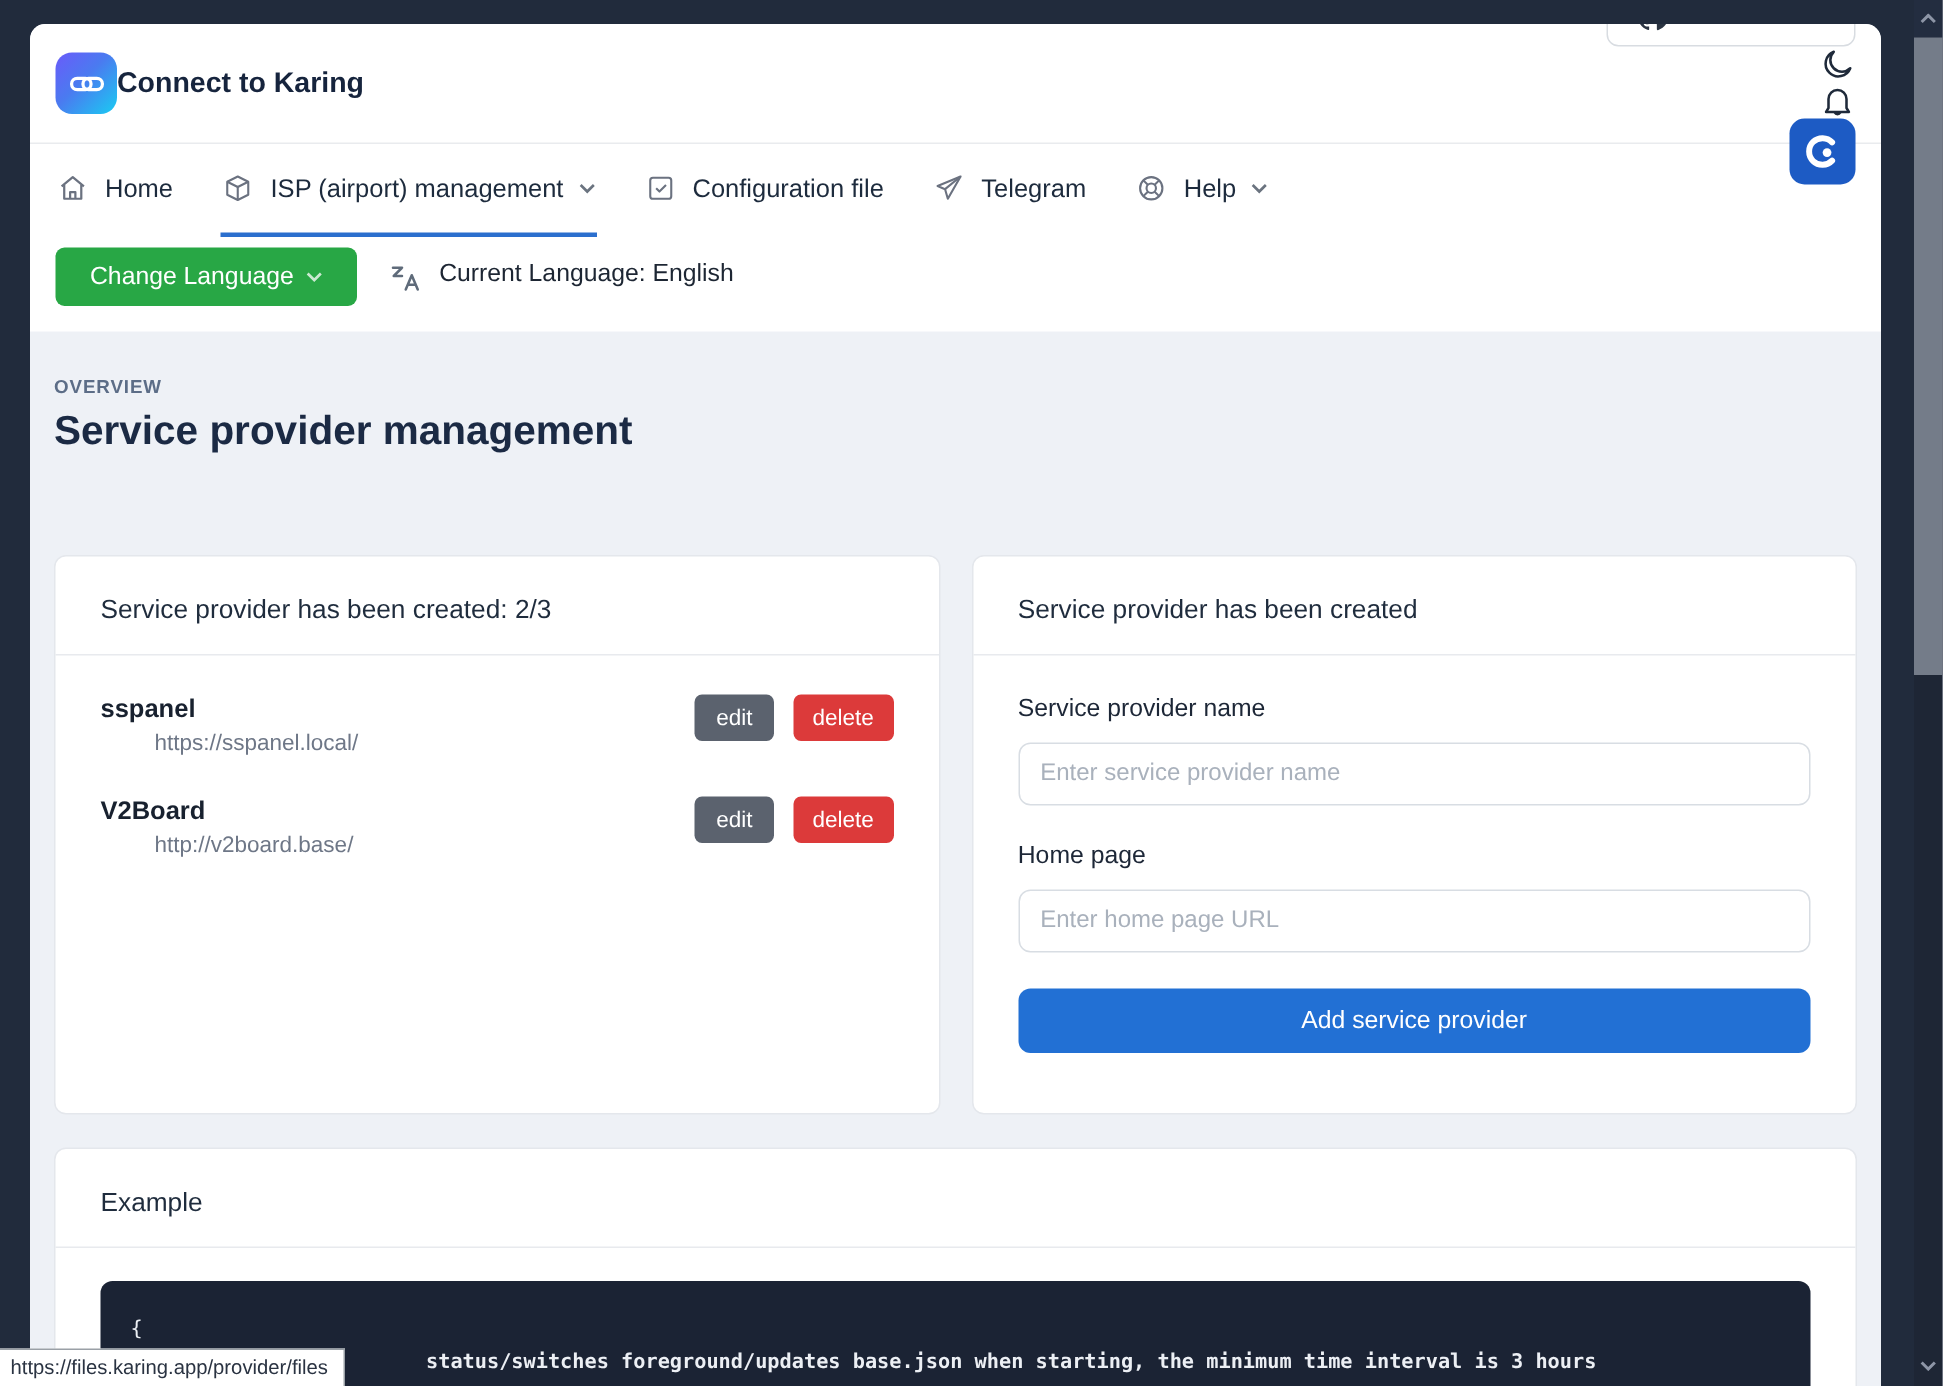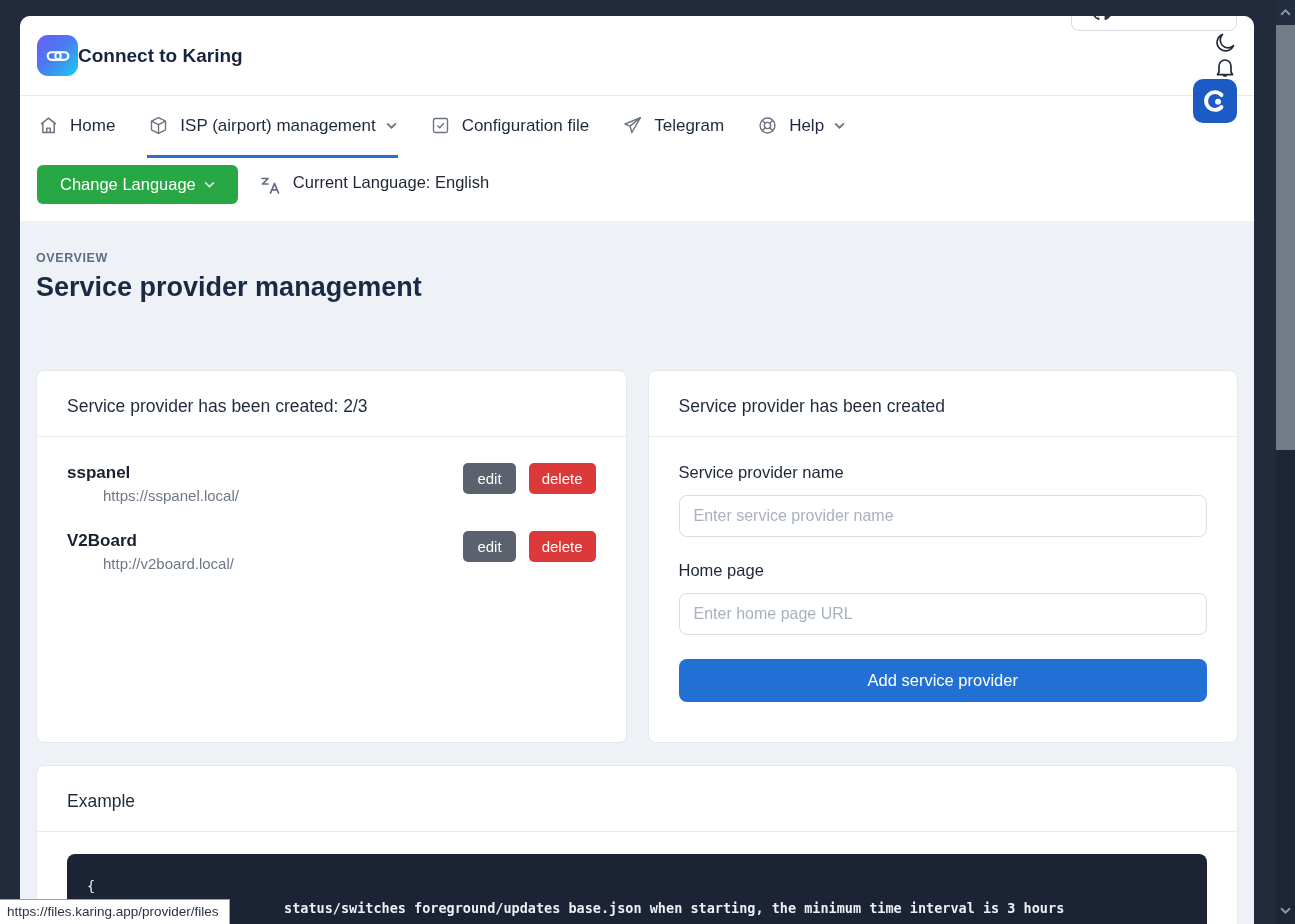--- a/index.html
+++ b/index.html
@@ -224,21 +224,21 @@
             </div>
             <div class="prov-actions">
               <button class="btn-edit">edit</button>
               <button class="btn-delete">delete</button>
             </div>
           </div>
 
           <div class="prov-row">
             <div>
               <div class="prov-name">V2Board</div>
-              <div class="prov-url">http://v2board.local/</div>
+              <div class="prov-url">http://v2board.base/</div>
             </div>
             <div class="prov-actions">
               <button class="btn-edit">edit</button>
               <button class="btn-delete">delete</button>
             </div>
           </div>
 
         </div>
       </div>
 

